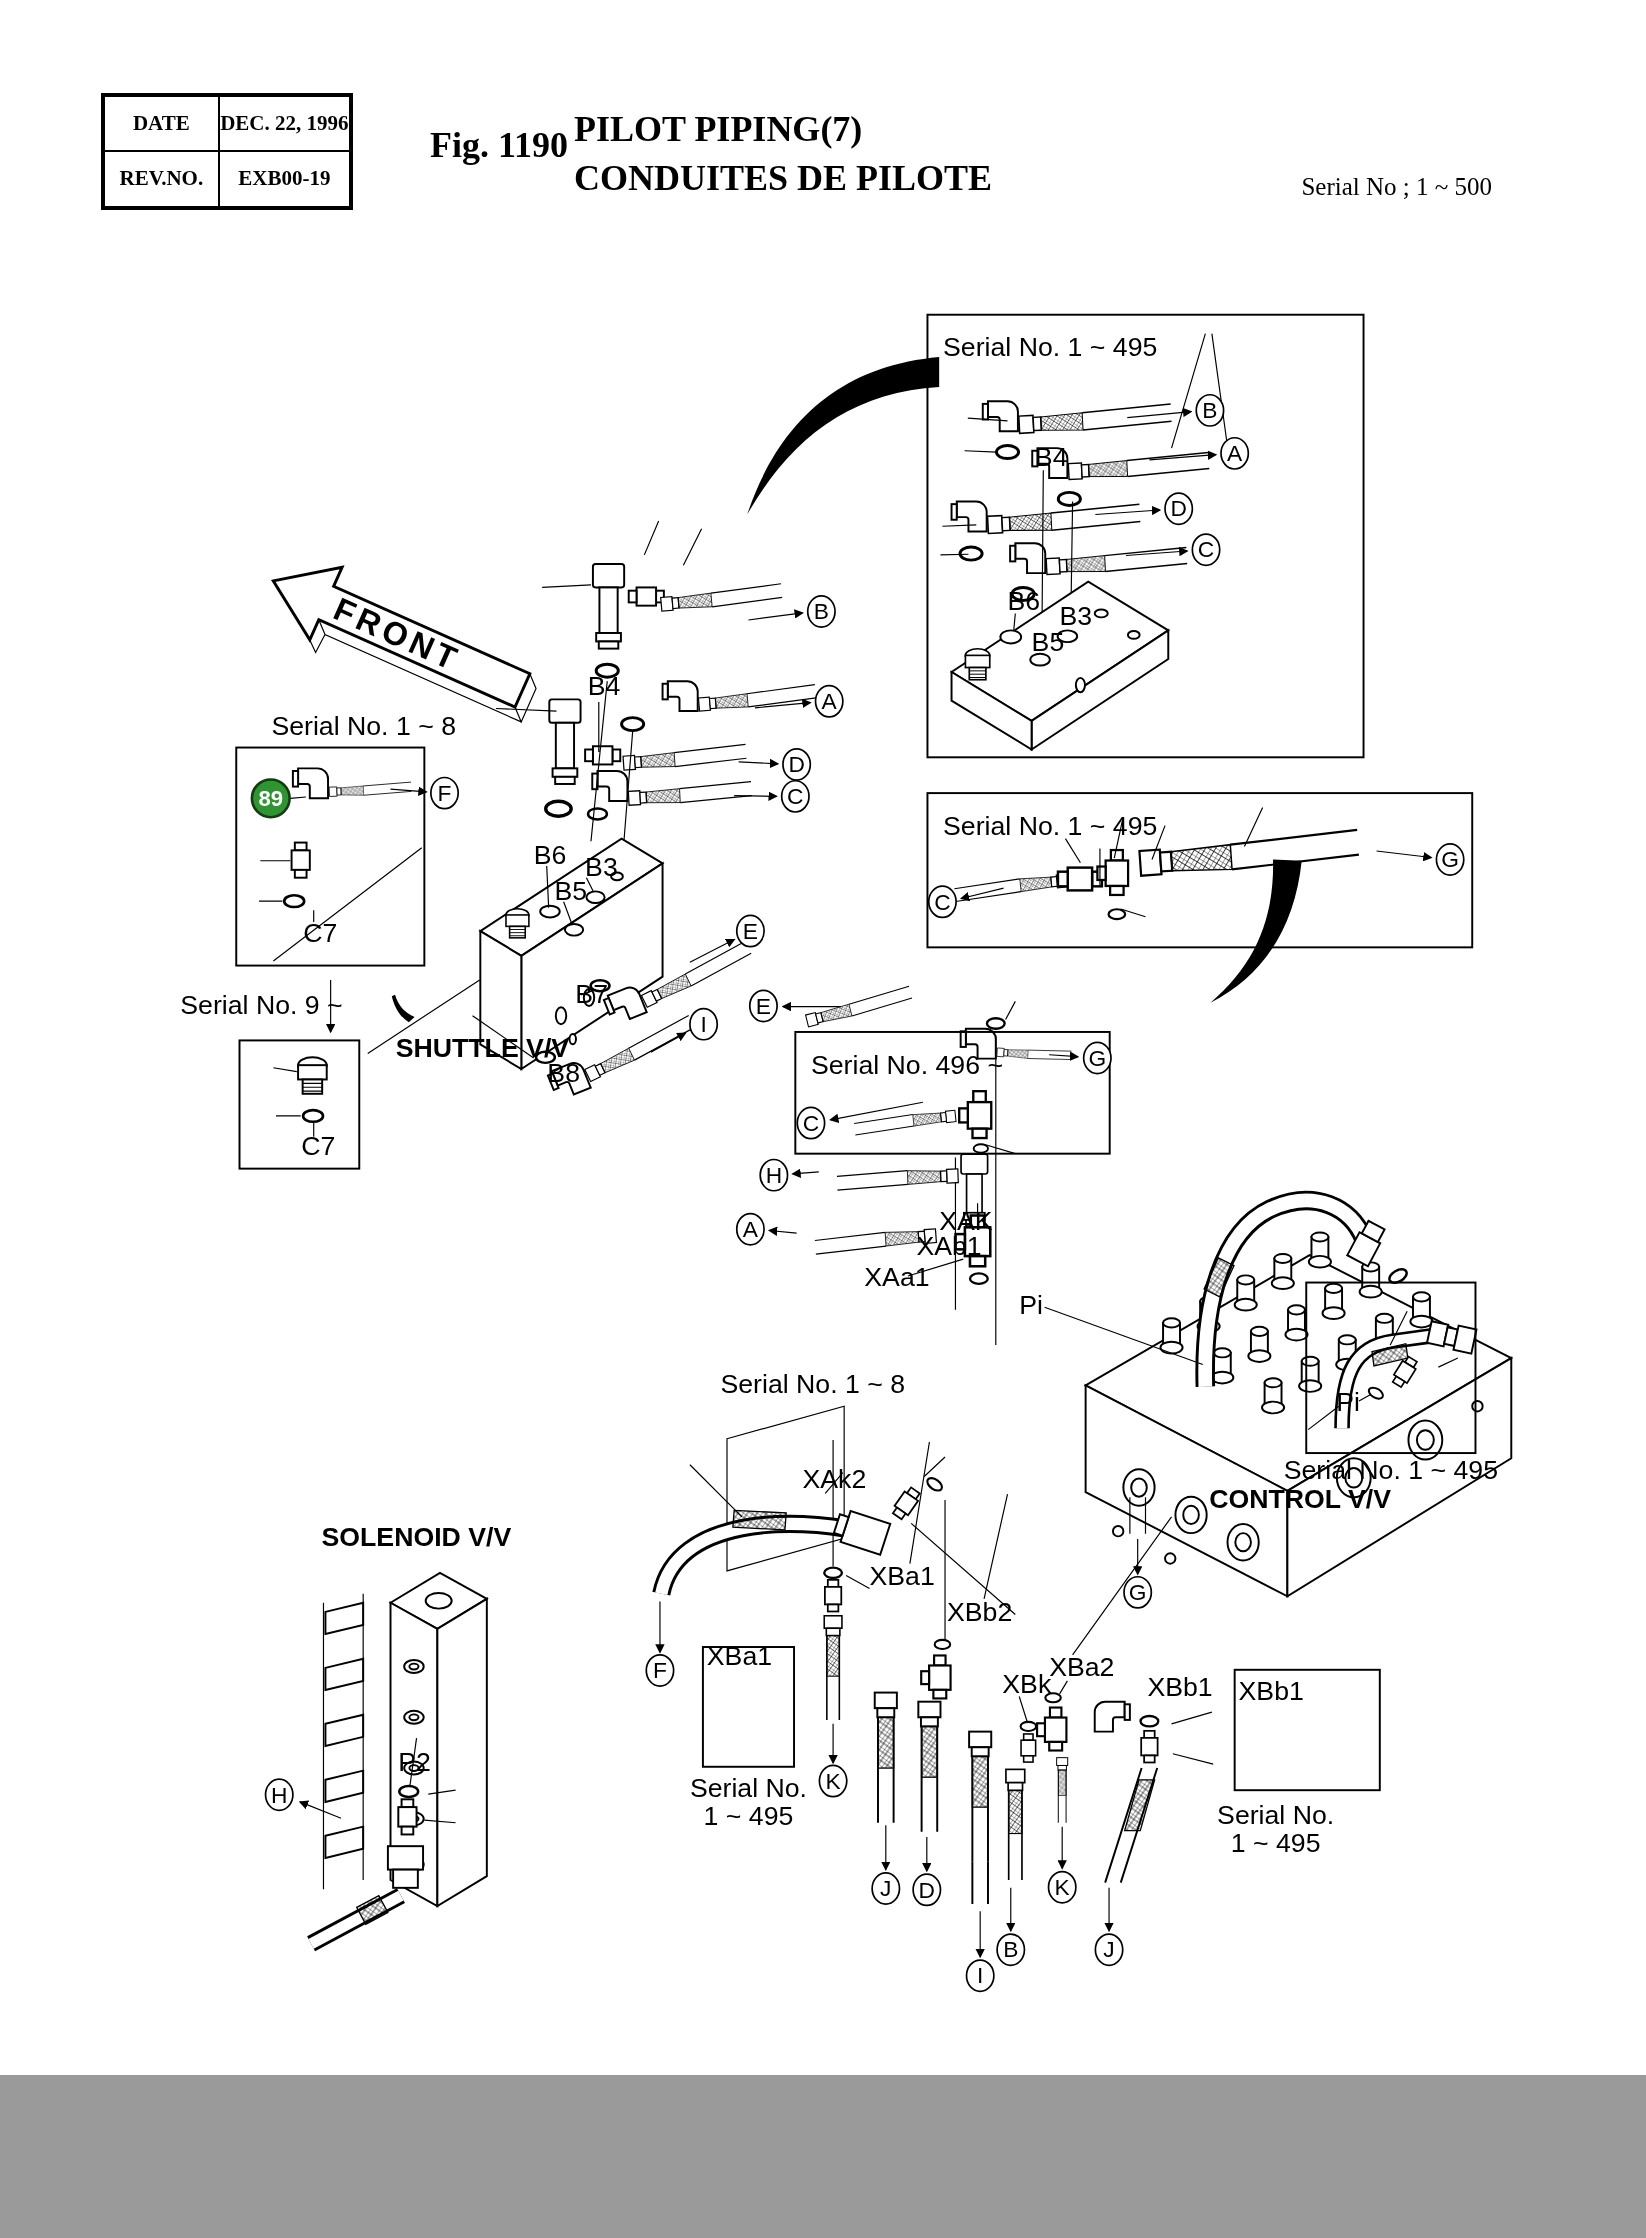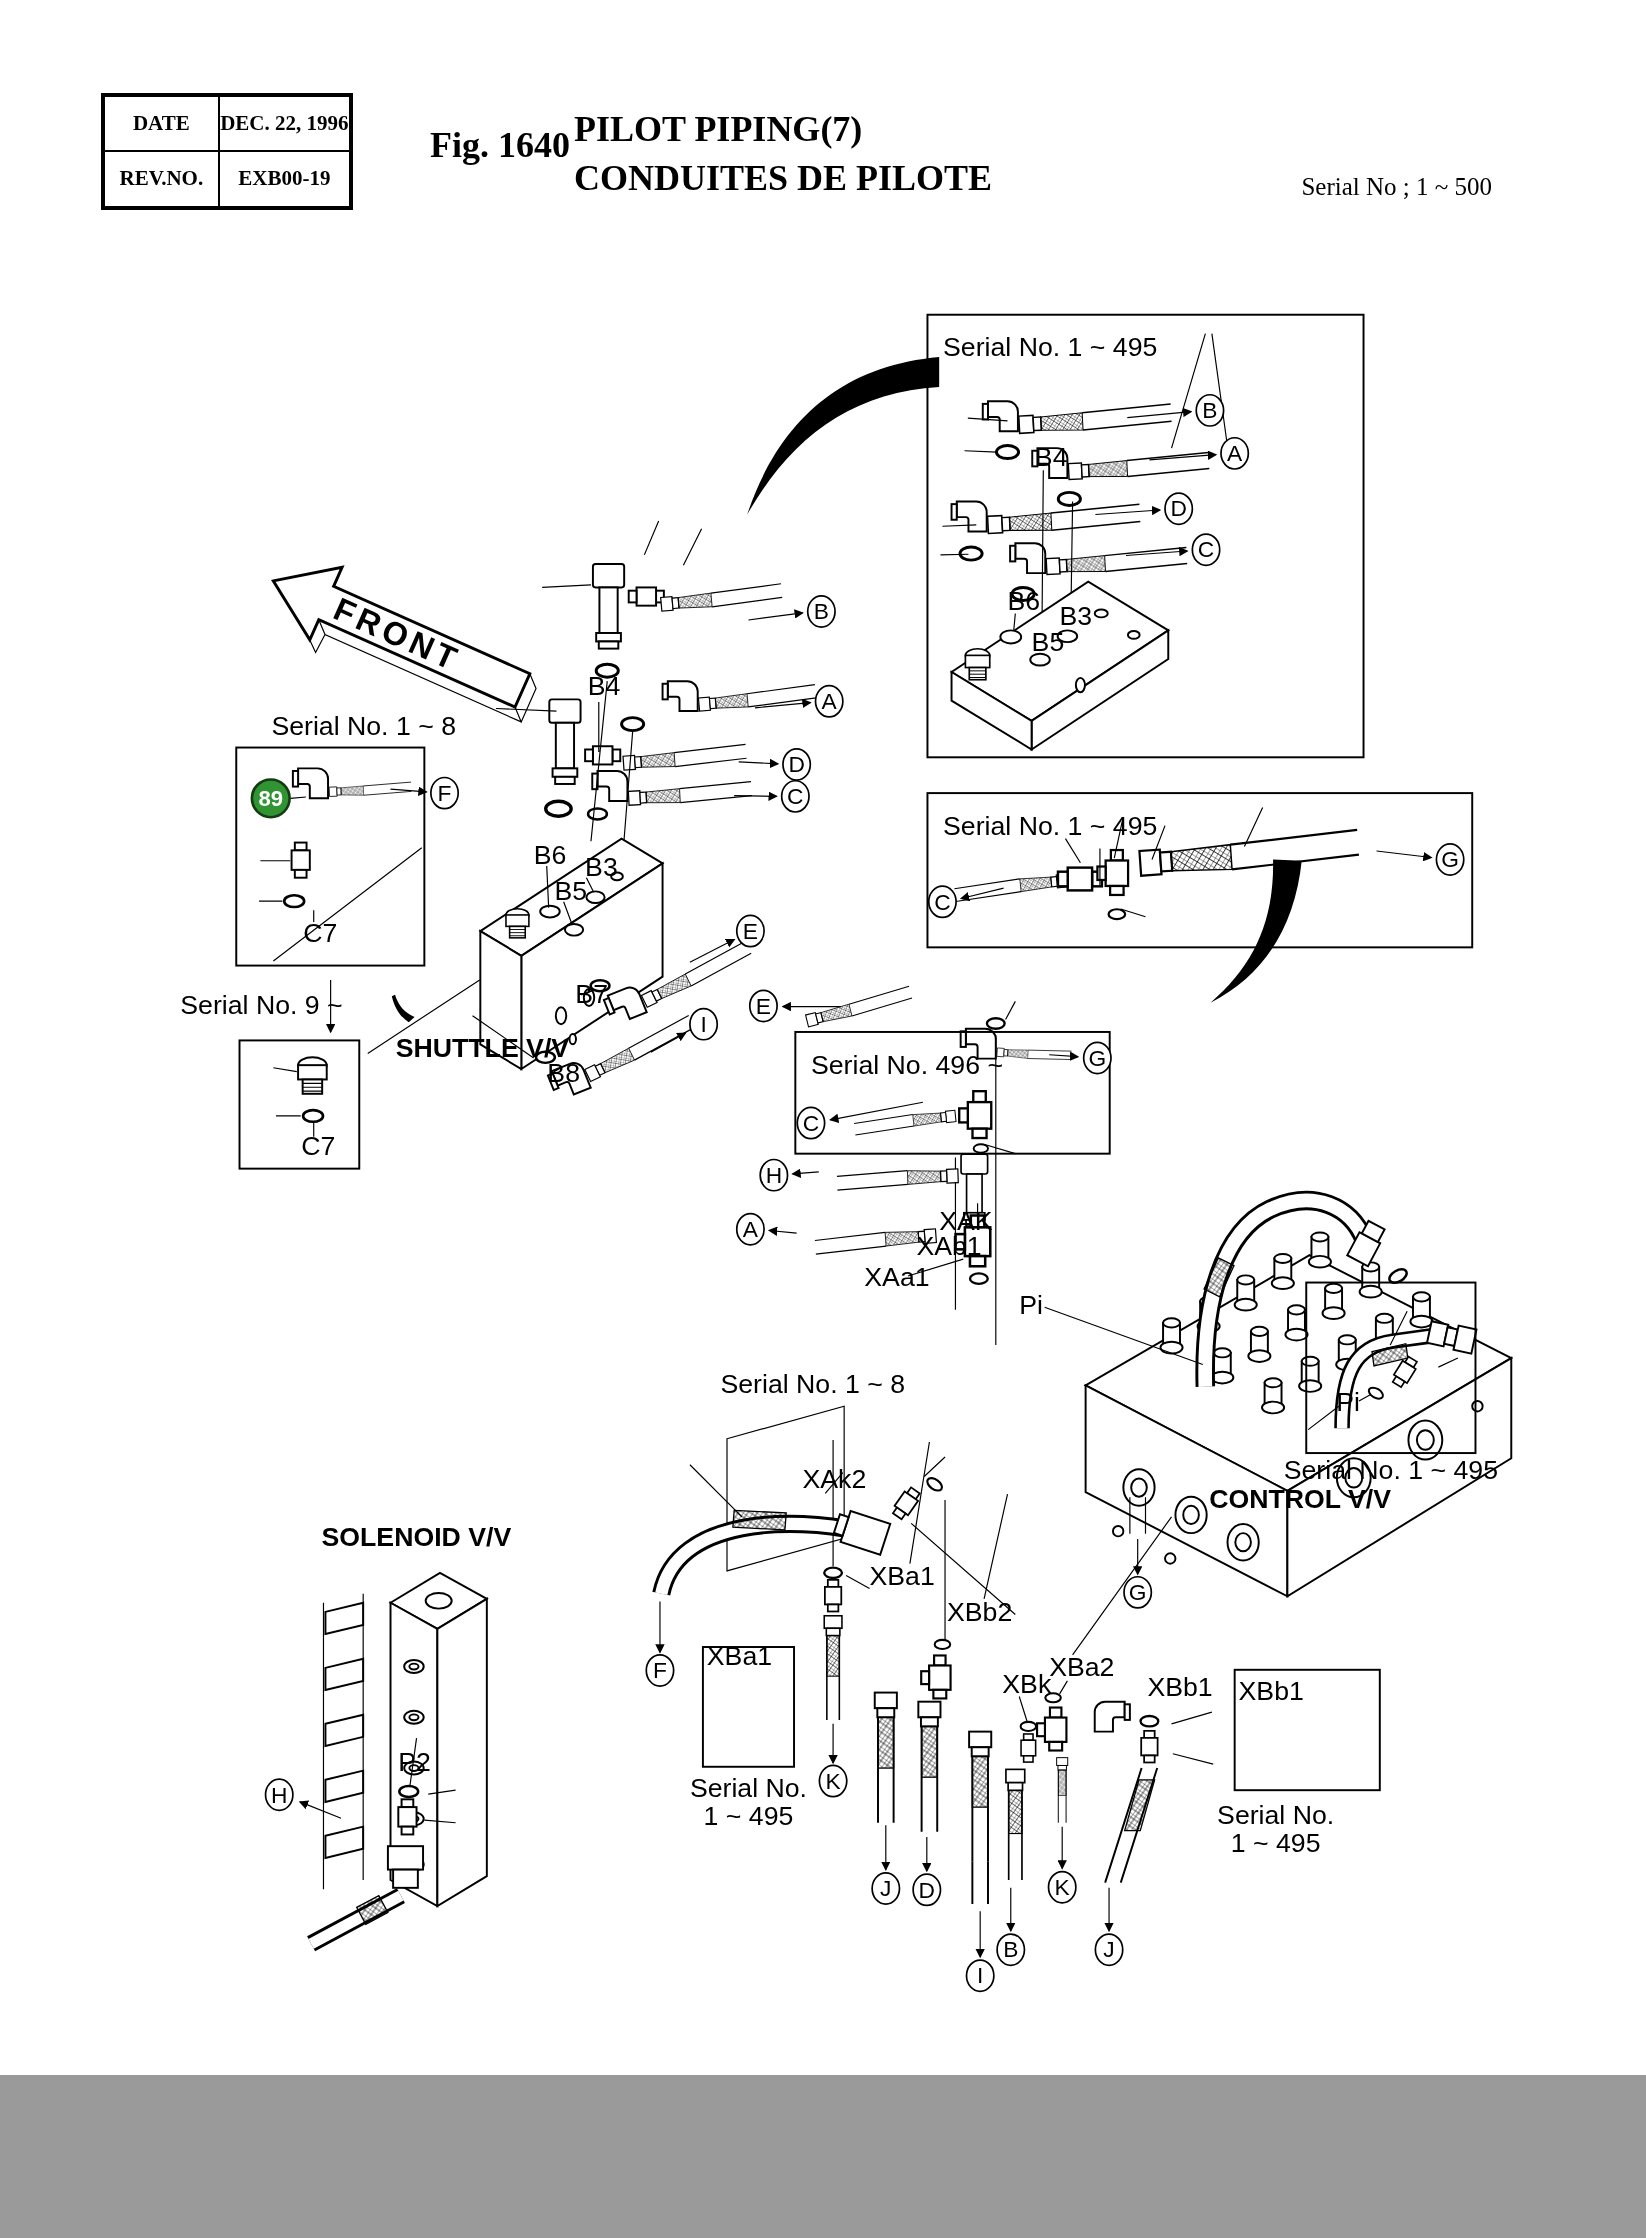--- a/index.html
+++ b/index.html
@@ -44,21 +44,21 @@
 
 <div class="page">
 
   <div class="rev-table">
     <div class="rev-cell c00">DATE</div>
     <div class="rev-cell c01">DEC. 22, 1996</div>
     <div class="rev-cell c10">REV.NO.</div>
     <div class="rev-cell c11">EXB00-19</div>
   </div>
 
-  <div class="fig-label">Fig. 1640</div>
+  <div class="fig-label">Fig. 1190</div>
   <div class="main-title">
     <div>PILOT PIPING(7)</div>
     <div>CONDUITES DE PILOTE</div>
   </div>
   <div class="serial-note">Serial No ; 1 ~ 500</div>
 
   <svg id="diagram" viewBox="0 0 2529 3439">
     <defs>
       <pattern id="xh" width="12" height="12" patternUnits="userSpaceOnUse" patternTransform="rotate(35)">
         <path d="M0 0H12M0 6H12" stroke="#000" stroke-width="1"></path>

